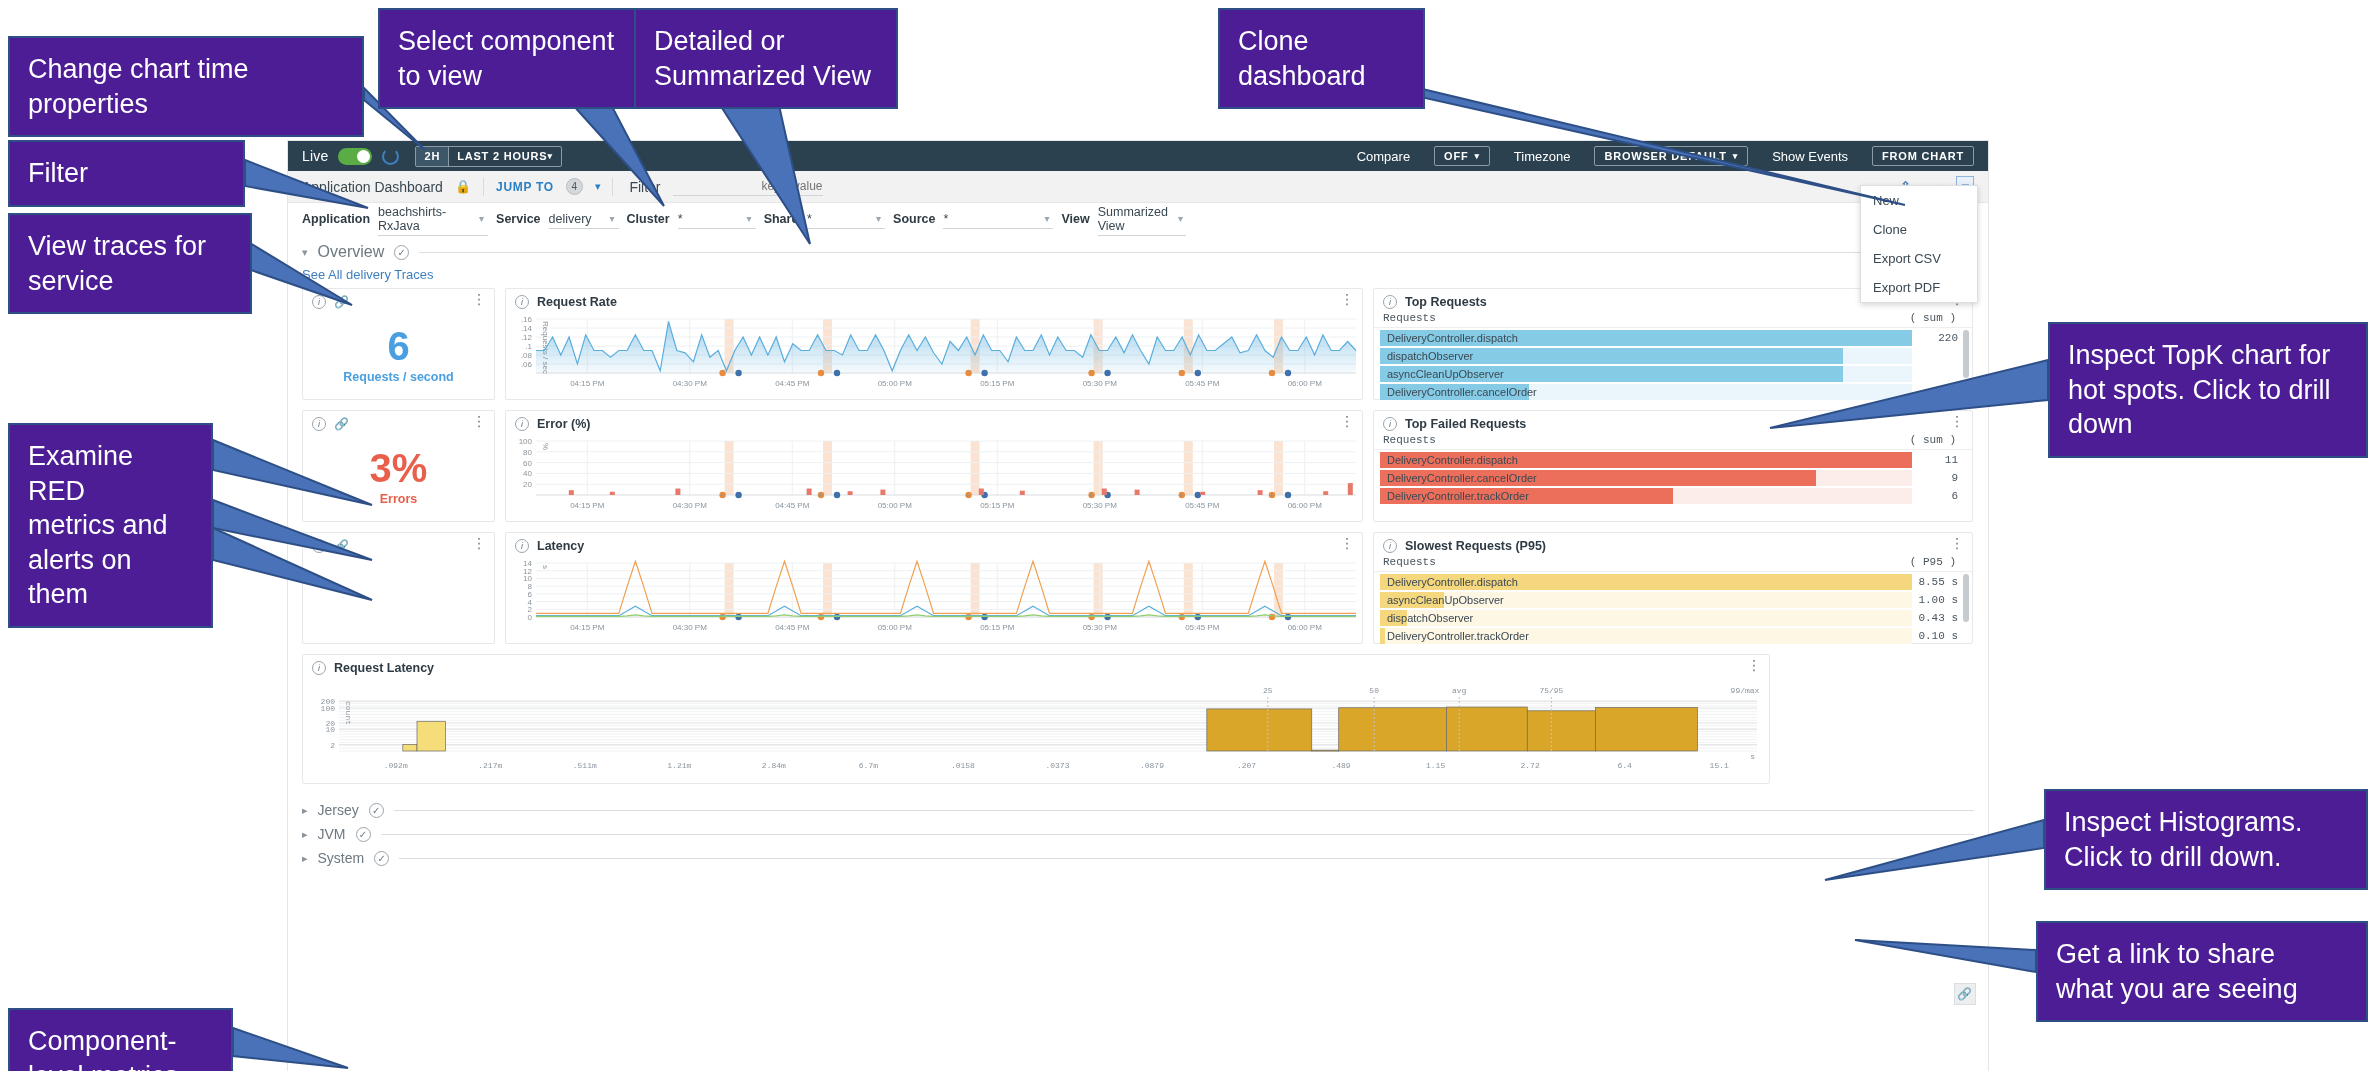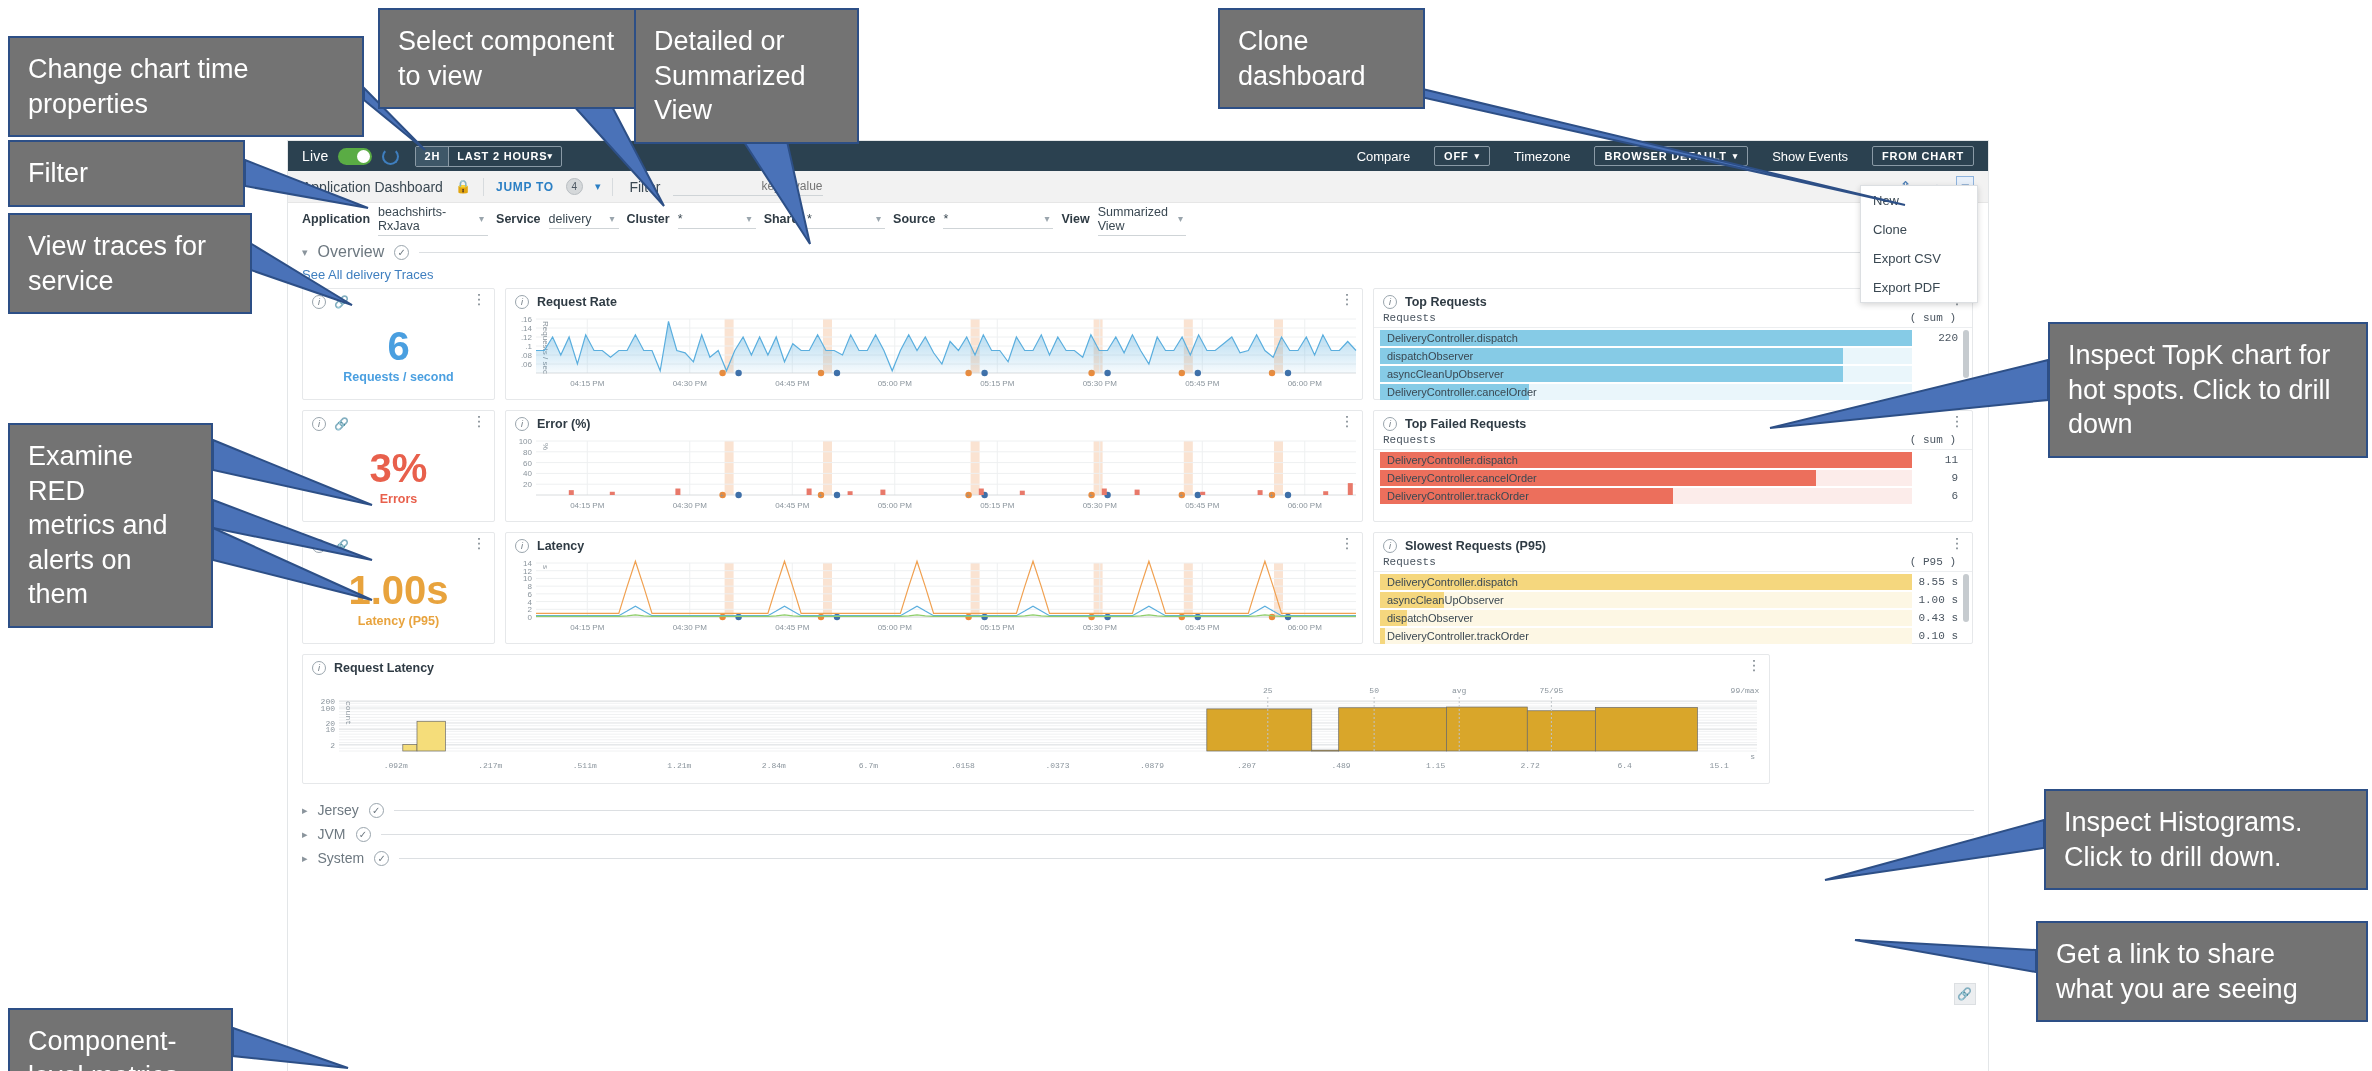--- a/index.html
+++ b/index.html
@@ -8,21 +8,21 @@
     width:2372px; height:1071px;
     background:#ffffff;
     font-family:"Liberation Sans", sans-serif;
     position:relative;
     overflow:hidden;
   }
 
   
   .callout{
     position:absolute;
-    background:#737373;
+    background:#4c1d95;
     border:2px solid #2d4f86;
     color:#ffffff;
     font-size:27px;
     line-height:1.28;
     padding:14px 18px;
     font-weight:400;
     z-index:40;
     white-space:pre-line;
   }
   .pointer{ position:absolute; z-index:39; }
@@ -601,24 +601,20 @@
       </div>
     </div>
 
     <div class="gridrow">
       <div class="card bignum-card">
         <div class="card-hdr">
           <span class="ci">i</span>
           <span class="link-ico">🔗</span>
           <span class="kebab">⋮</span>
         </div>
-        <div class="bignum-body">
-          <div class="bignum c-orange">1.00s</div>
-          <div class="bigsub c-orange">Latency (P95)</div>
-        </div>
       </div>
 
       <div class="card ts-card">
         <div class="card-hdr">
           <span class="ci">i</span>
           <span class="card-title">Latency</span>
           <span class="kebab">⋮</span>
         </div>
         <div class="ts-plot" id="plot-latency">
             <svg width="856" height="78">
@@ -829,21 +825,21 @@
       <span class="rule"></span>
     </div>
   </div>
 </div>
 
 <div id="annotation-layer">
     <div class="callout" style="left: 8px; top: 36px; width: 356px; min-height: 66px;">Change chart time
 properties</div>
     <div class="callout" style="left: 378px; top: 8px; width: 284px; min-height: 66px;">Select component
 to view</div>
-    <div class="callout" style="left: 634px; top: 8px; width: 225px; min-height: 66px;">Detailed or
+    <div class="callout" style="left: 634px; top: 8px; width: 264px; min-height: 66px;">Detailed or
 Summarized View</div>
     <div class="callout" style="left: 1218px; top: 8px; width: 207px; min-height: 66px;">Clone
 dashboard</div>
     <div class="callout" style="left: 8px; top: 140px; width: 237px; min-height: 48px;">Filter</div>
     <div class="callout" style="left: 8px; top: 213px; width: 244px; min-height: 66px;">View traces for
 service</div>
     <div class="callout" style="left: 8px; top: 423px; width: 205px; min-height: 106px;">Examine RED
 metrics and
 alerts on them</div>
     <div class="callout" style="left: 8px; top: 1008px; width: 225px; min-height: 66px;">Component-

